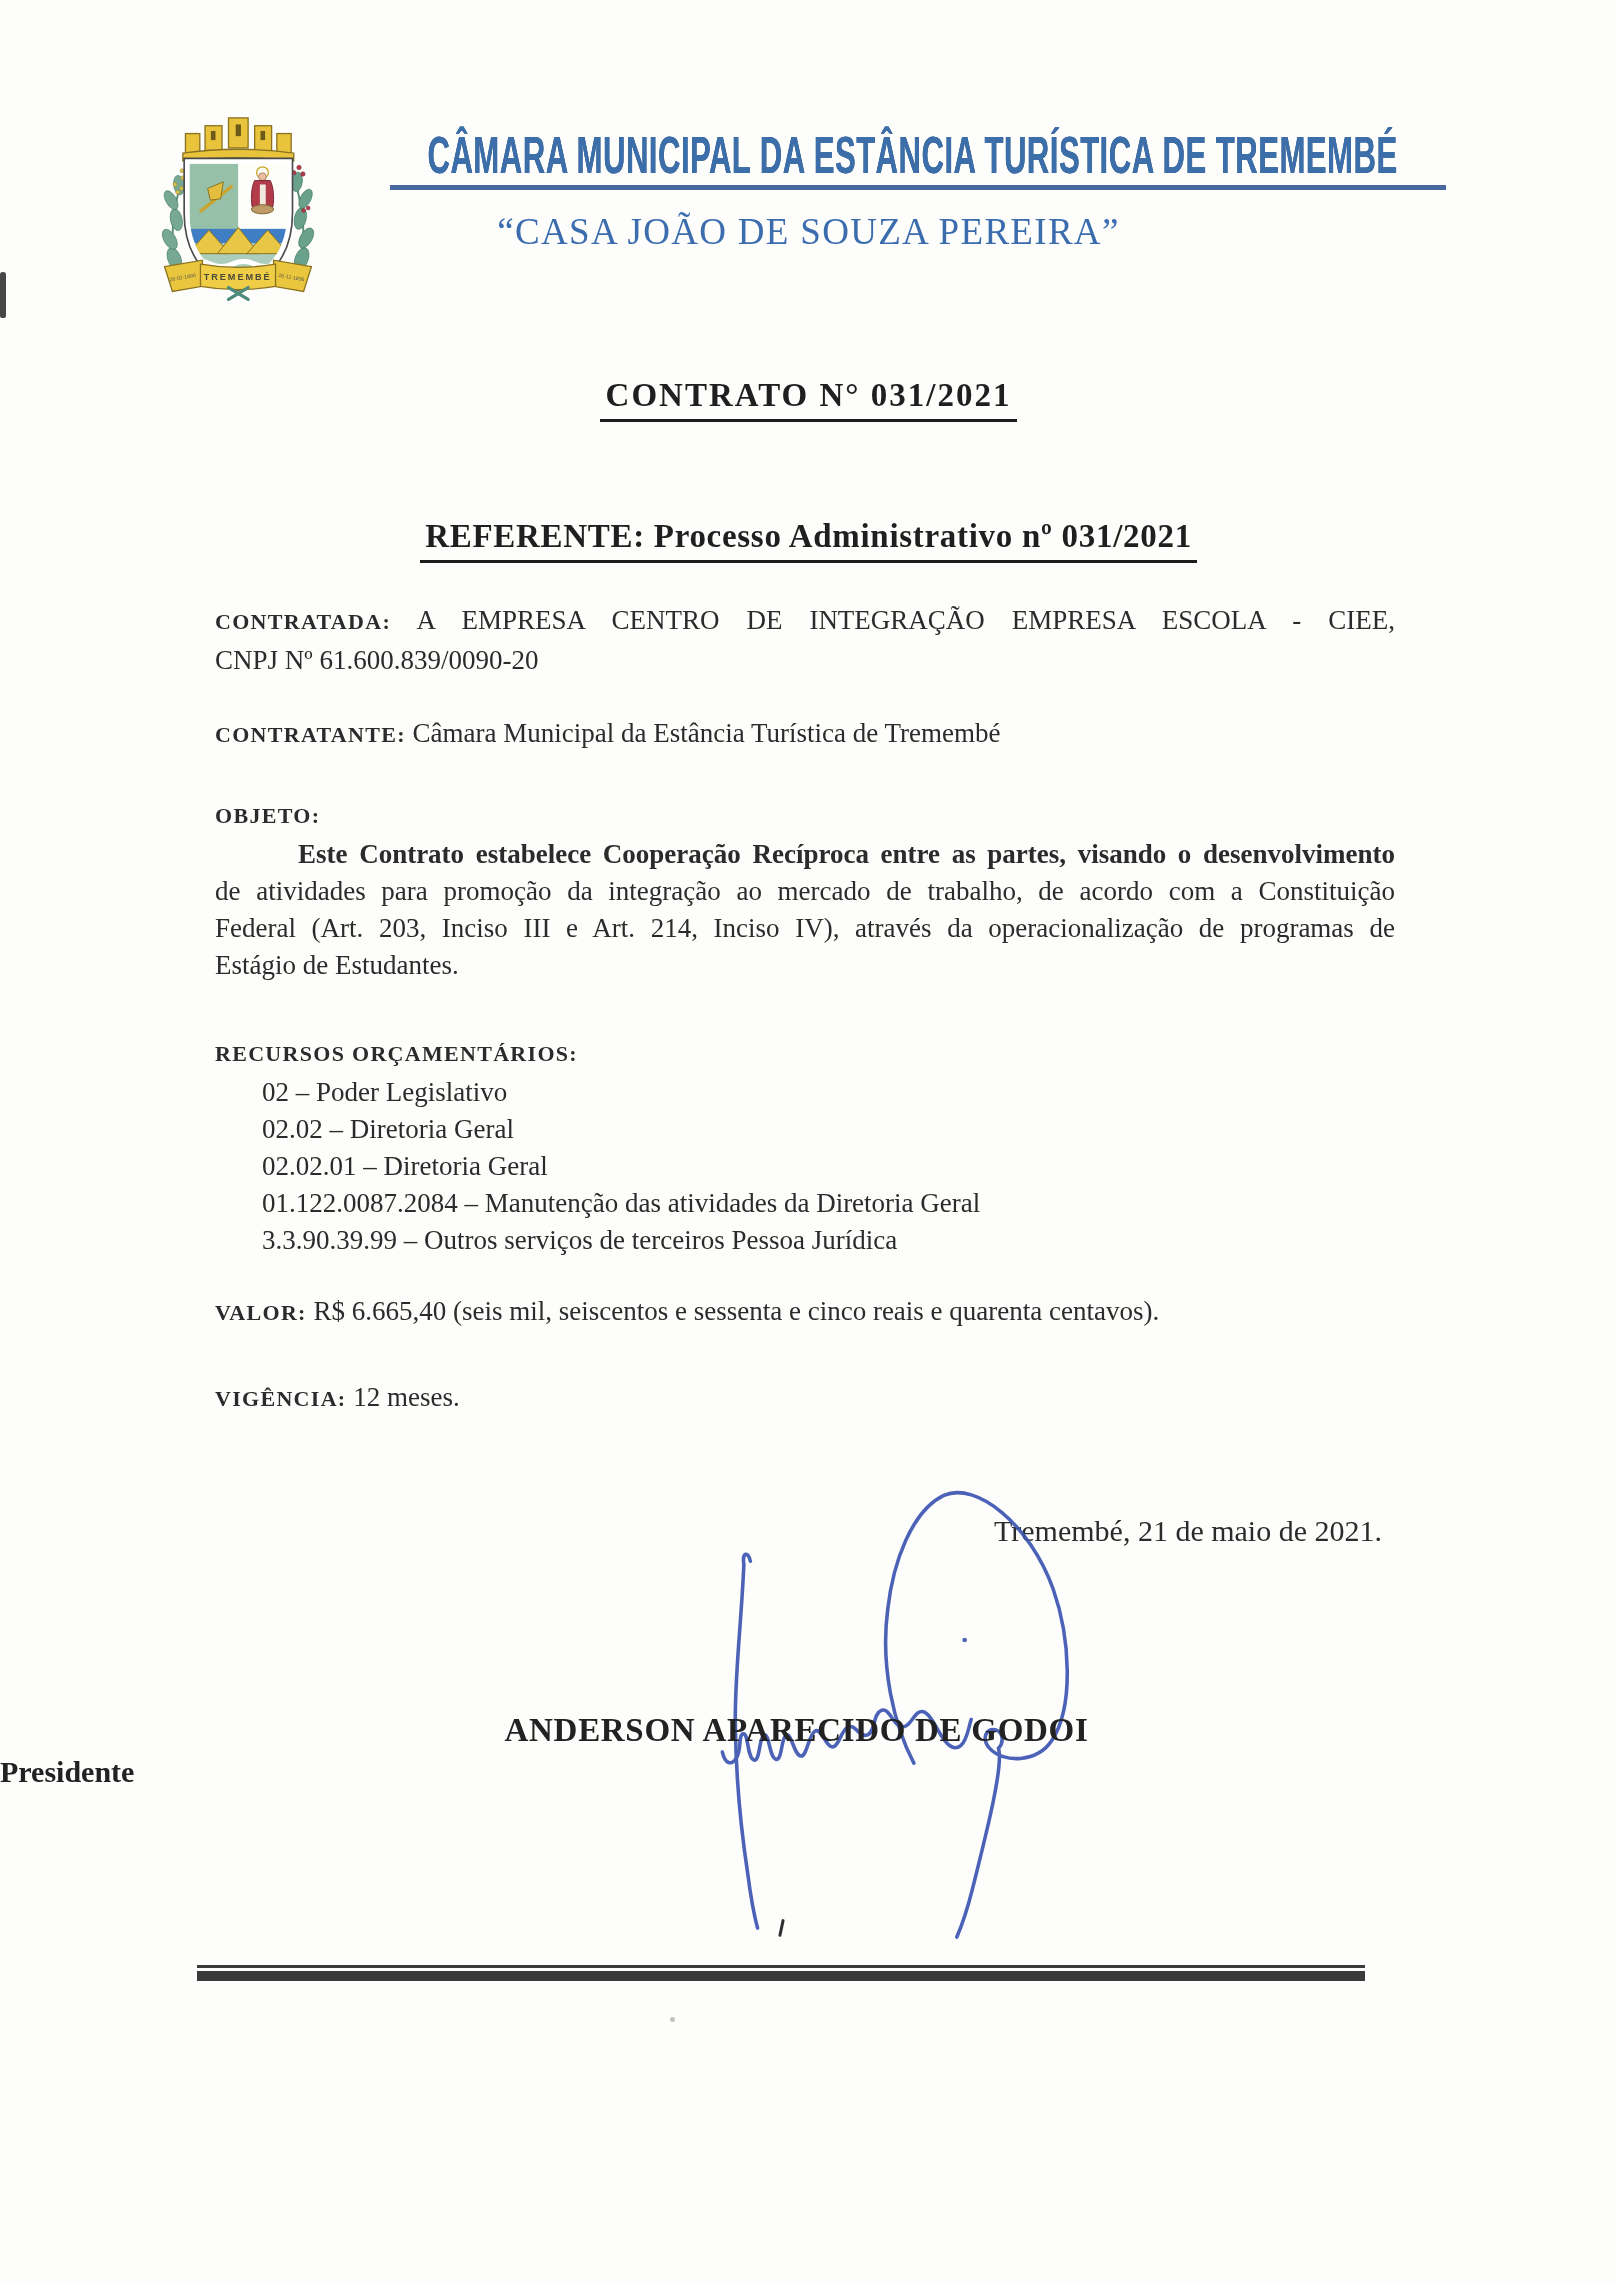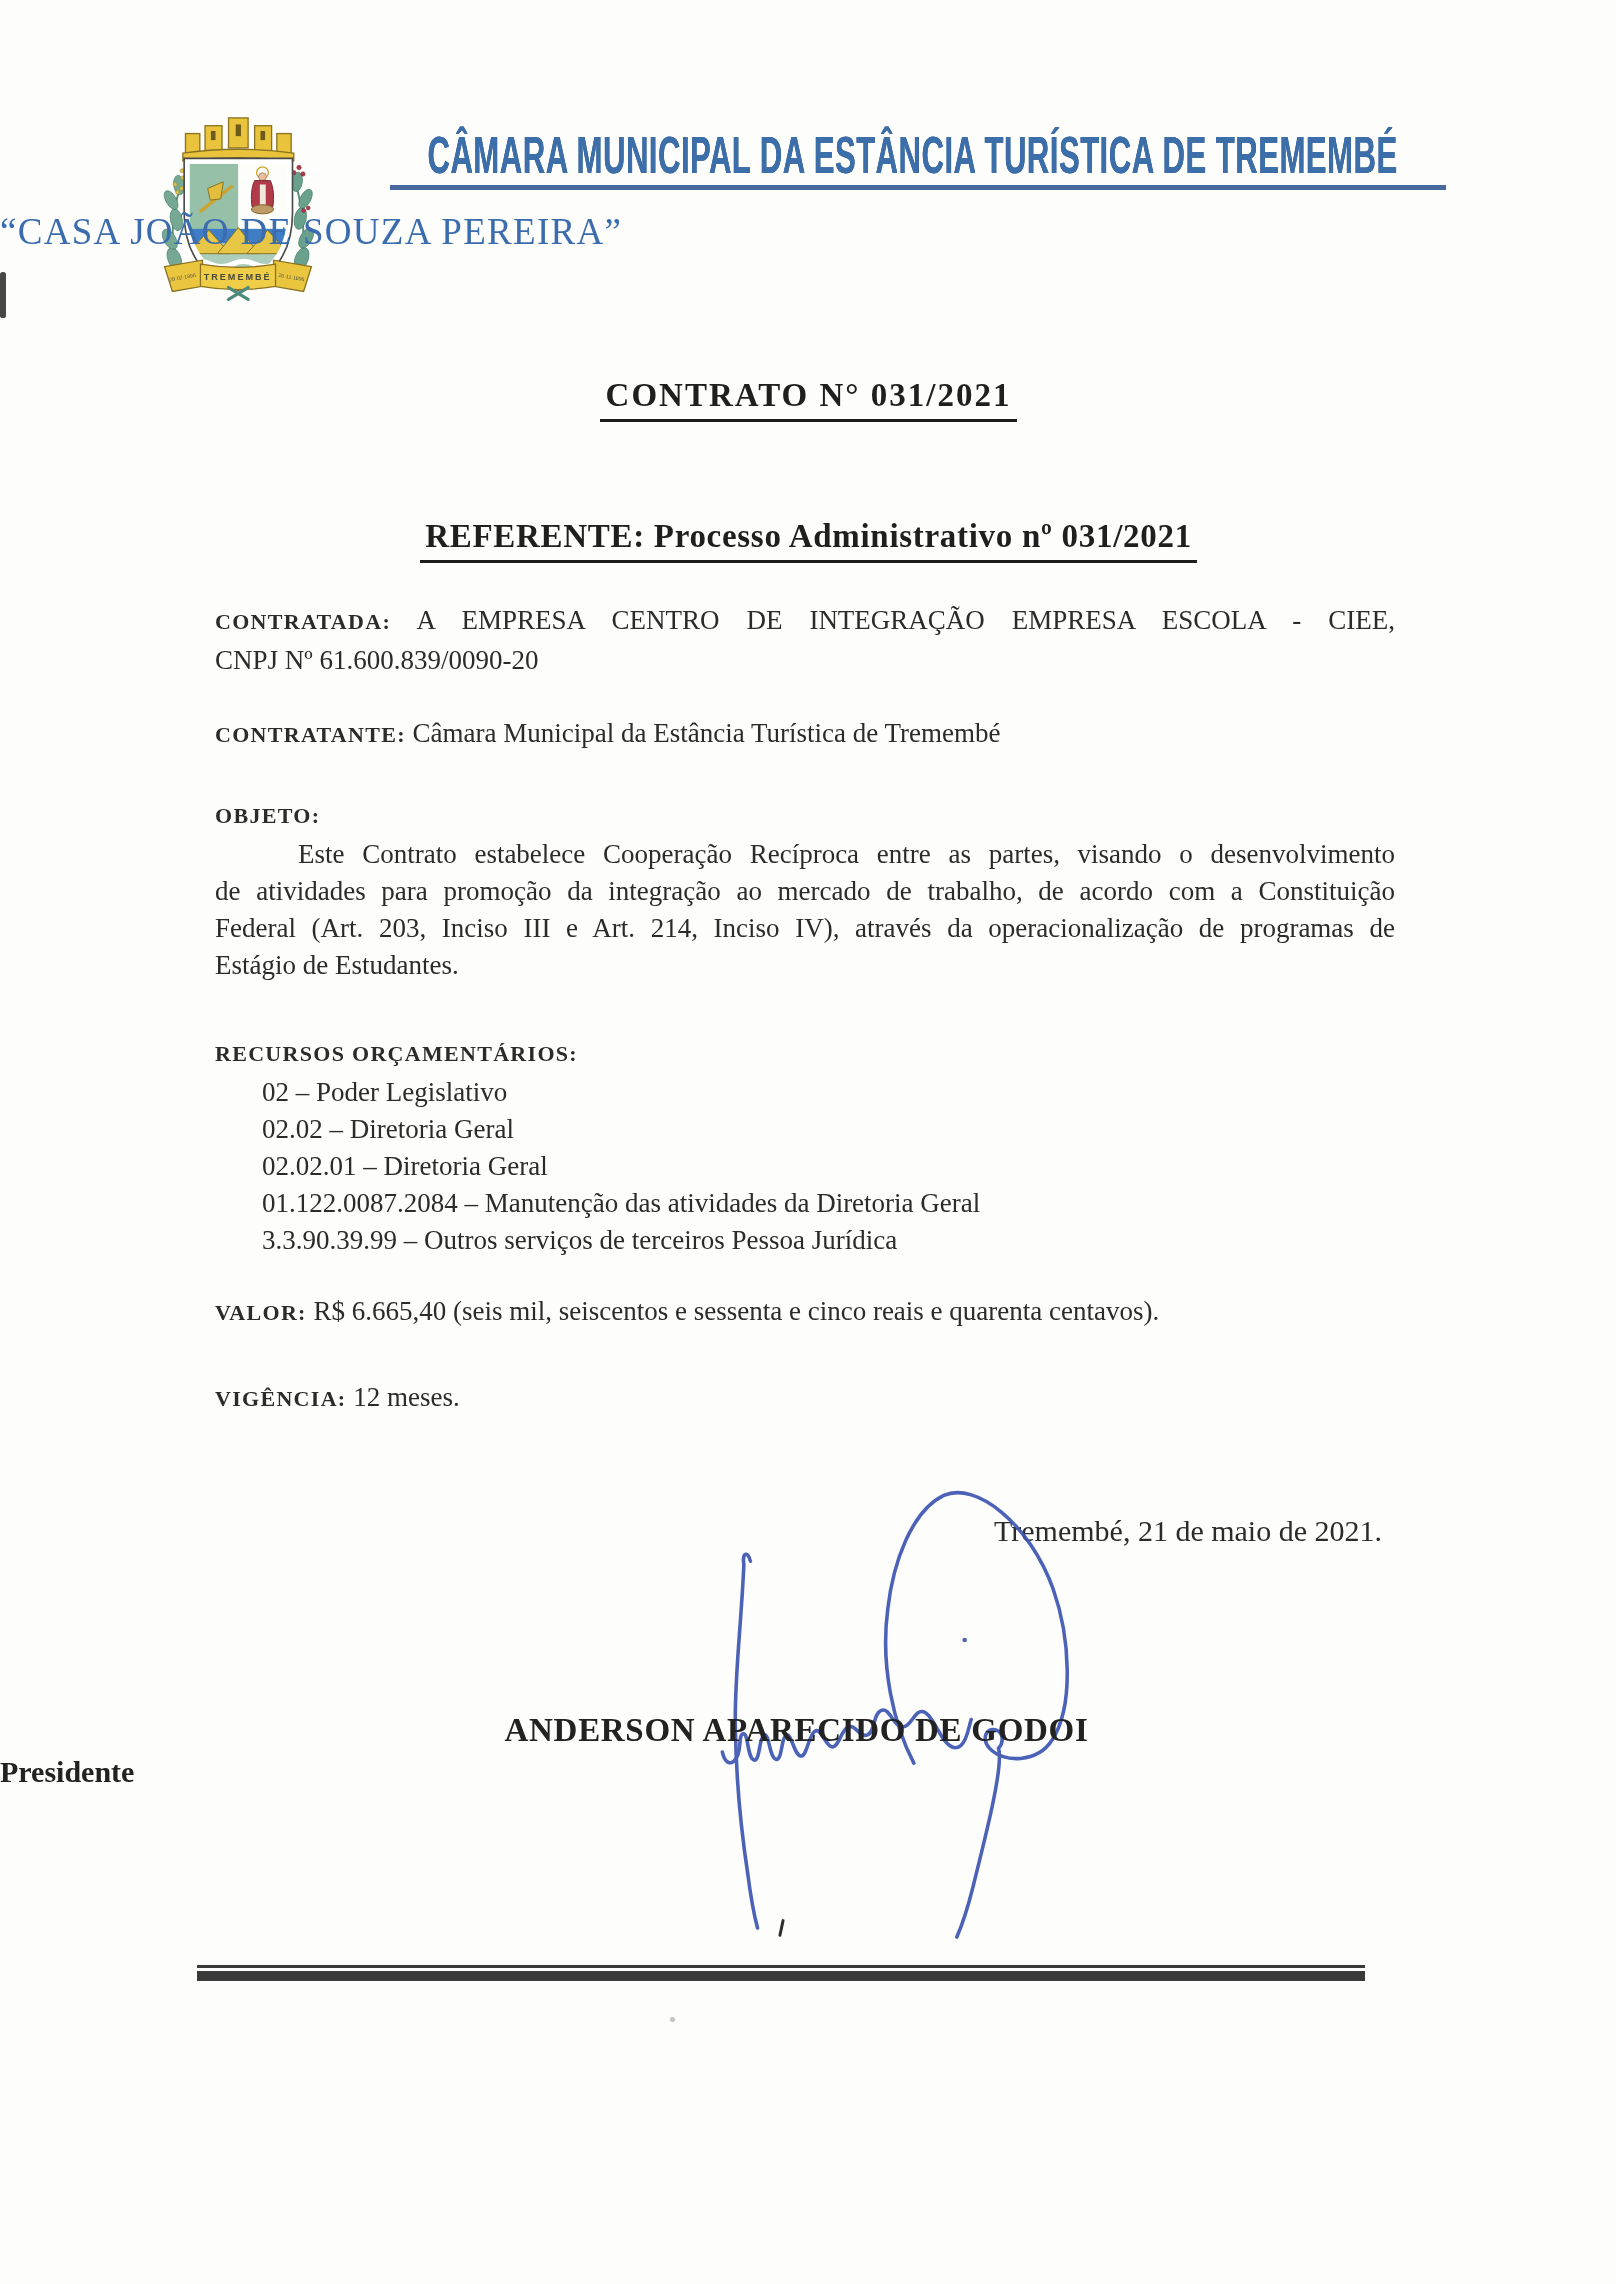--- a/index.html
+++ b/index.html
@@ -9,37 +9,37 @@
   }
   
   .coat{position:absolute;left:145px;top:95px;width:186px;height:207px;}
   .org-line{position:absolute;left:352px;top:129px;width:1121px;display:flex;justify-content:center;}
   .org-line .org-text{
     margin:0;font-family:"Liberation Sans",sans-serif;font-weight:bold;font-size:52px;line-height:1;
     color:#3c6ea9;white-space:nowrap;transform:scaleX(0.60);letter-spacing:0.7px;
     text-shadow:0 0 0.7px #2a5088;
   }
   .org-underline{position:absolute;left:390px;top:185px;width:1056px;height:4.6px;background:#47699e;}
-  .house{position:absolute;left:0;top:210px;width:1617px;
+  .house{position:absolute;left:0;top:210px;width:1617px;text-align:center;
     font-size:37px;letter-spacing:1.3px;color:#3a6cae;}
   
   .doc-title{position:absolute;left:0;width:1617px;text-align:center;font-weight:bold;font-size:33px;color:#1f1f1f;}
   .doc-title span{display:inline-block;border-bottom:3.3px solid #1d1d1d;padding:0 5.2px 5.2px;}
   .t1{top:377px;letter-spacing:2px;text-decoration:underline;}
   .t2{top:447px;letter-spacing:2px;}
   .t3{top:518px;letter-spacing:0.7px;}
   
   .blk{position:absolute;left:215px;width:1180px;font-size:27px;line-height:39px;}
   .lbl{font-weight:bold;font-size:22px;letter-spacing:1.3px;}
   .jl{text-align:justify;text-align-last:justify;}
   .contratada{top:601px;}
   .contratante{top:714px;}
   .objeto-label{top:795px;}
   .objeto-par{top:836px;line-height:37px;}
-  .objeto-par .indent{text-indent:83px;}
+  .objeto-par .indent{text-indent:83px;font-weight:bold;}
   .recursos-label{top:1033px;}
   .recursos-list{top:1074px;left:262px;width:1134px;line-height:37px;font-size:27px;position:absolute;}
   .valor{top:1292px;}
   .vigencia{top:1378px;}
   .date-line{position:absolute;right:235px;top:1514px;font-size:30px;}
   
   .sig-svg{position:absolute;left:665px;top:1472px;width:443px;height:495px;}
   .sig-name{position:absolute;left:0;top:1712px;width:1593px;text-align:center;font-weight:bold;font-size:33px;letter-spacing:0.7px;color:#222;}
   .sig-role{position:absolute;left:0;top:1755px;width:1593px;text-align:left;font-weight:bold;font-size:30px;color:#222;}
   

